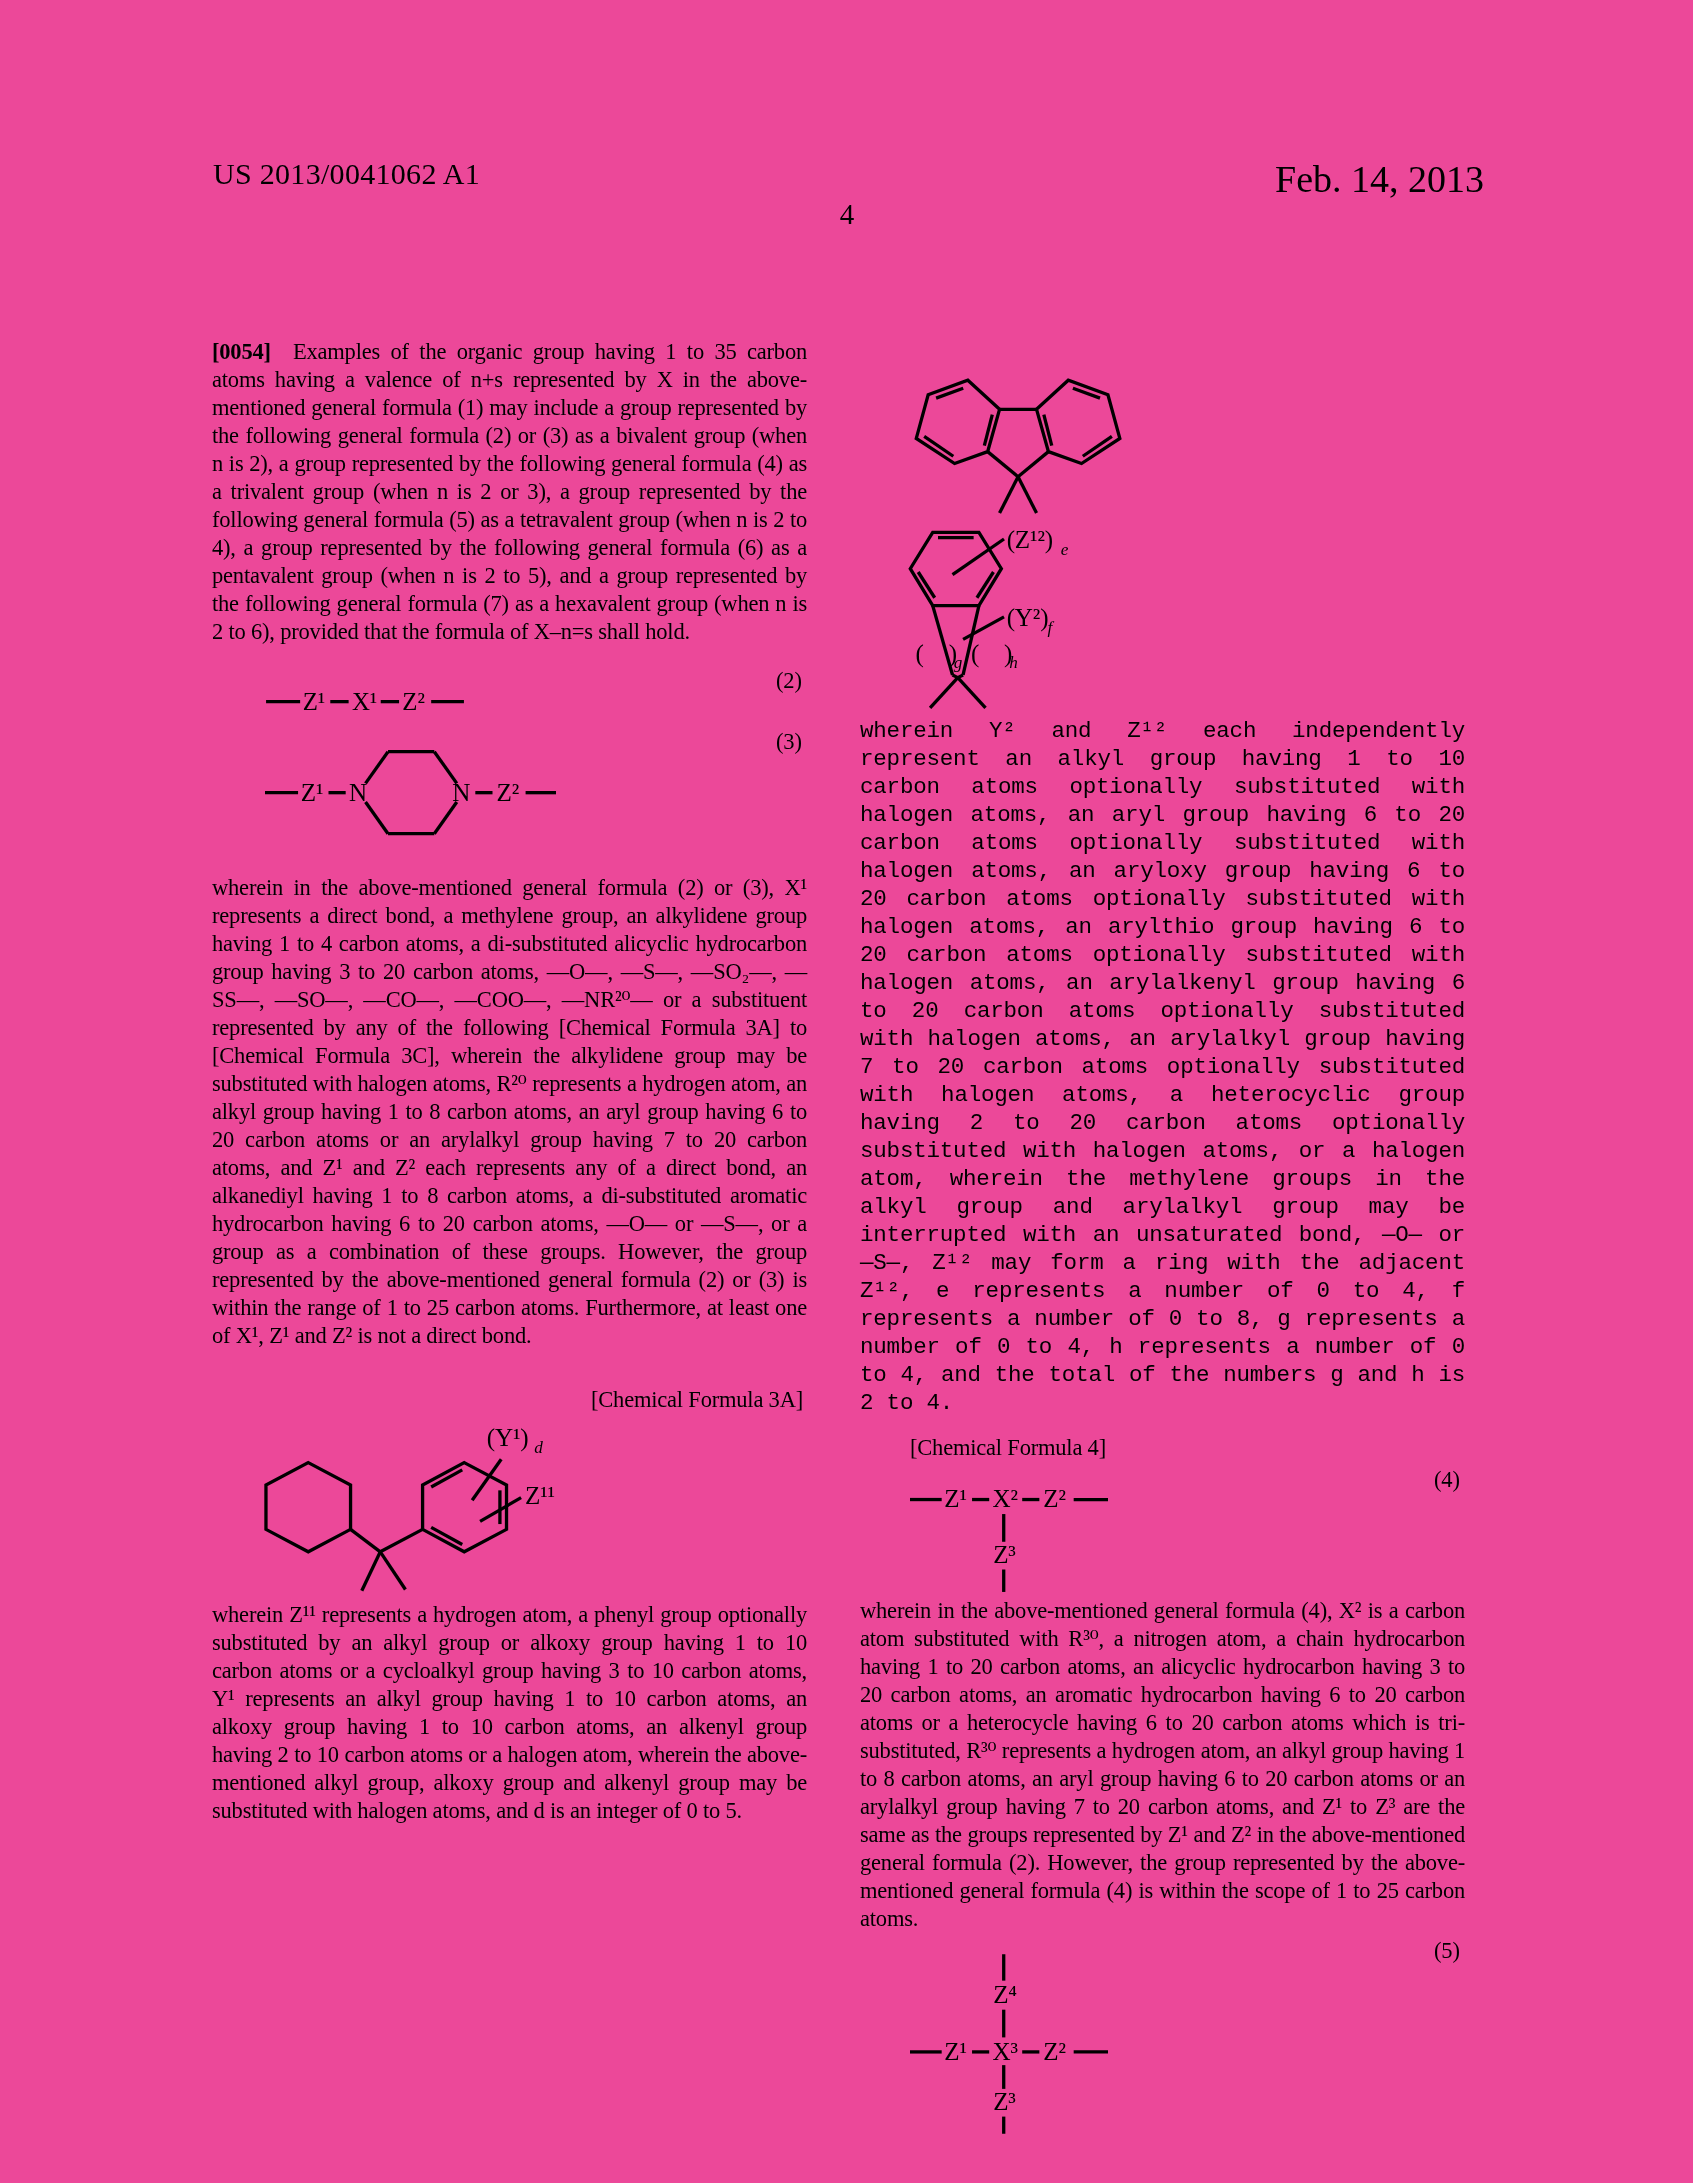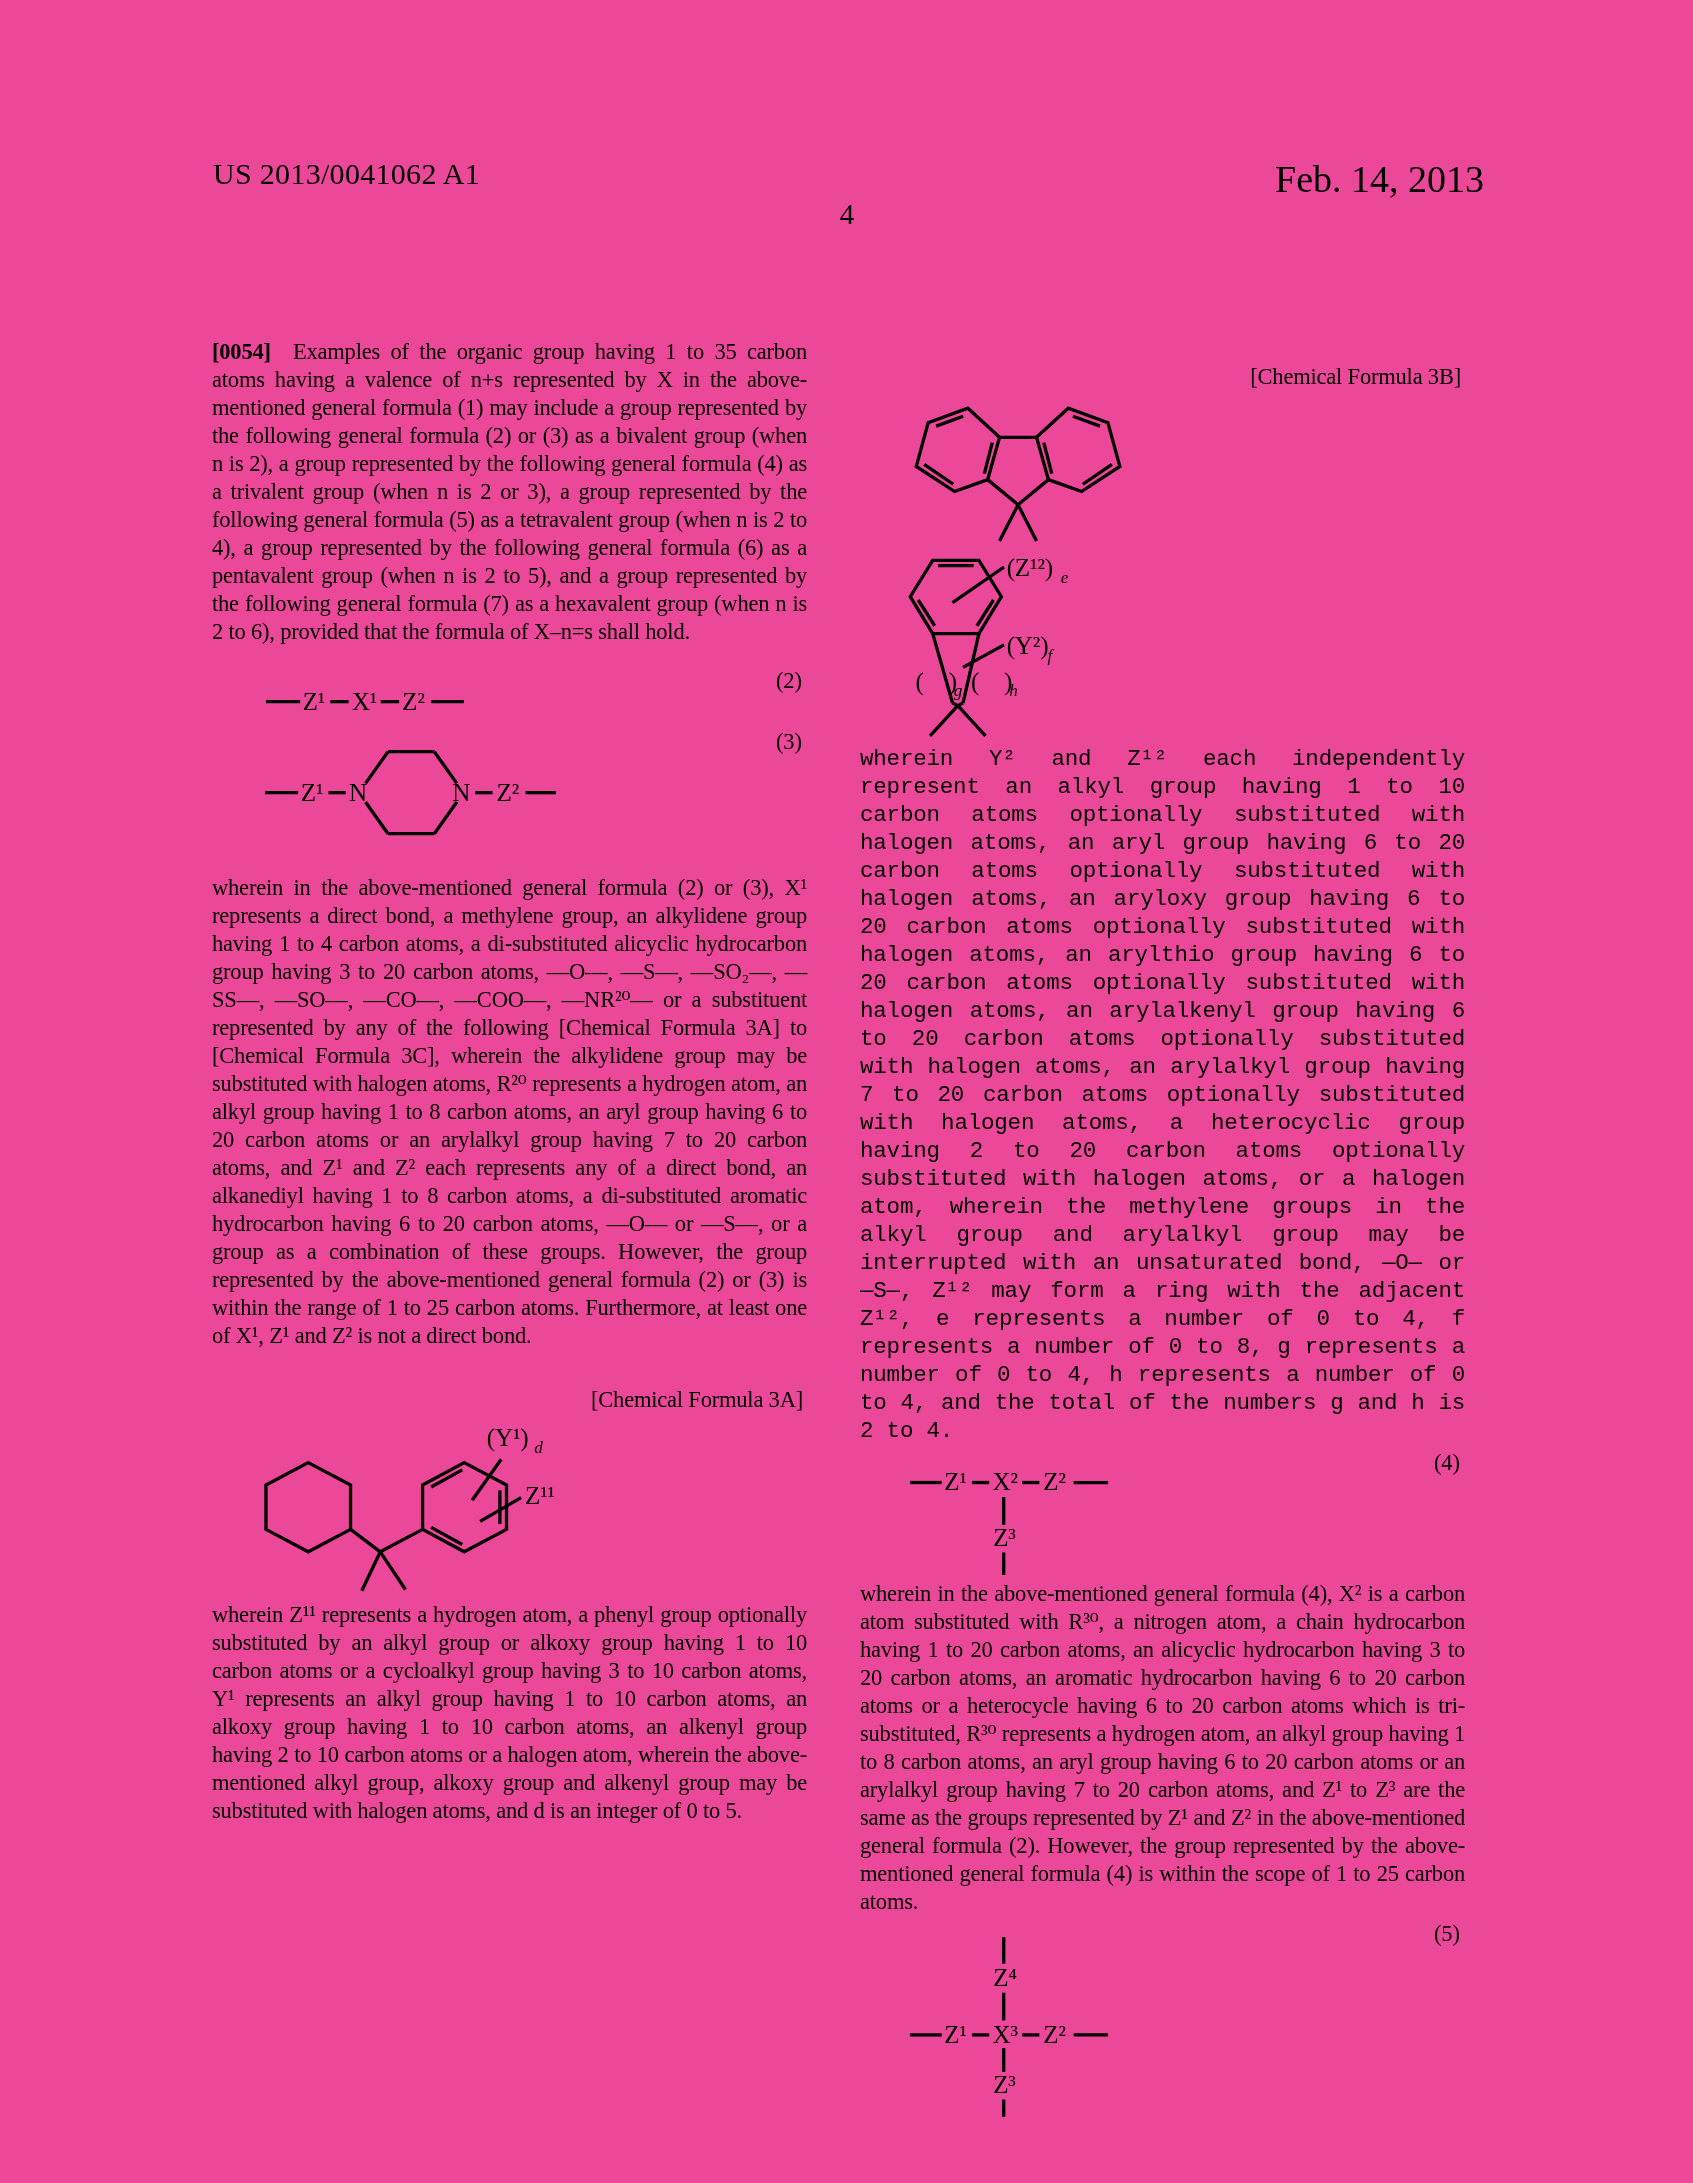--- a/index.html
+++ b/index.html
@@ -119,21 +119,20 @@
       <line x1="330" y1="150" x2="392" y2="114"></line>
       <text x="398" y="124">Z¹¹</text>
     </svg>
 
     <p class="body mt-whereinz11">wherein Z¹¹ represents a hydrogen atom, a phenyl group optionally substituted by an alkyl group or alkoxy group having 1 to 10 carbon atoms or a cycloalkyl group having 3 to 10 carbon atoms, Y¹ represents an alkyl group having 1 to 10 carbon atoms, an alkoxy group having 1 to 10 carbon atoms, an alkenyl group having 2 to 10 carbon atoms or a halogen atom, wherein the above-mentioned alkyl group, alkoxy group and alkenyl group may be substituted with halogen atoms, and d is an integer of 0 to 5.</p>
 
   </div>
 
   <div class="col col-right">
 
-    <p class="chem-label right">[Chemical Formula 3B]</p>
 
     <svg class="mt-svg3b" width="232" height="152" viewBox="0 0 350 230">
 
       <polygon points="138,58 90,14 30,36 12,102 70,140 120,122"></polygon>
       <line x1="83" y1="26" x2="42" y2="41"></line>
       <line x1="24" y1="99" x2="68" y2="129"></line>
       <line x1="115" y1="113" x2="127" y2="66"></line>
 
       <polygon points="194,58 242,14 302,36 320,102 262,140 212,122"></polygon>
       <line x1="249" y1="26" x2="290" y2="41"></line>
@@ -169,20 +168,21 @@
       <text class="subit" x="74" y="212">g</text>
       <text x="100" y="202" style="letter-spacing:14px;">( )</text>
       <text class="subit" x="158" y="212">h</text>
 
       <line x1="80" y1="226" x2="38" y2="272"></line>
       <line x1="80" y1="226" x2="122" y2="272"></line>
     </svg>
 
     <p class="body mt-whereiny2">wherein Y² and Z¹² each independently represent an alkyl group having 1 to 10 carbon atoms optionally substituted with halogen atoms, an aryl group having 6 to 20 carbon atoms optionally substituted with halogen atoms, an aryloxy group having 6 to 20 carbon atoms optionally substituted with halogen atoms, an arylthio group having 6 to 20 carbon atoms optionally substituted with halogen atoms, an arylalkenyl group having 6 to 20 carbon atoms optionally substituted with halogen atoms, an arylalkyl group having 7 to 20 carbon atoms optionally substituted with halogen atoms, a heterocyclic group having 2 to 20 carbon atoms optionally substituted with halogen atoms, or a halogen atom, wherein the methylene groups in the alkyl group and arylalkyl group may be interrupted with an unsaturated bond, —O— or —S—, Z¹² may form a ring with the adjacent Z¹², e represents a number of 0 to 4, f represents a number of 0 to 8, g represents a number of 0 to 4, h represents a number of 0 to 4, and the total of the numbers g and h is 2 to 4.</p>
 
+    <p class="chem-label mt-label4">[Chemical Formula 4]</p>
 
     <div class="fgroup g4">
       <span class="fnum" style="top:0;">(4)</span>
       <svg class="fsvg" width="198" height="111" viewBox="0 0 300 168" style="font-size:34px">
         <line x1="0" y1="28" x2="48" y2="28"></line>
         <text x="52" y="40">Z¹</text>
         <line x1="94" y1="28" x2="120" y2="28"></line>
         <text x="125" y="40">X²</text>
         <line x1="170" y1="28" x2="196" y2="28"></line>
         <text x="202" y="40">Z²</text>

